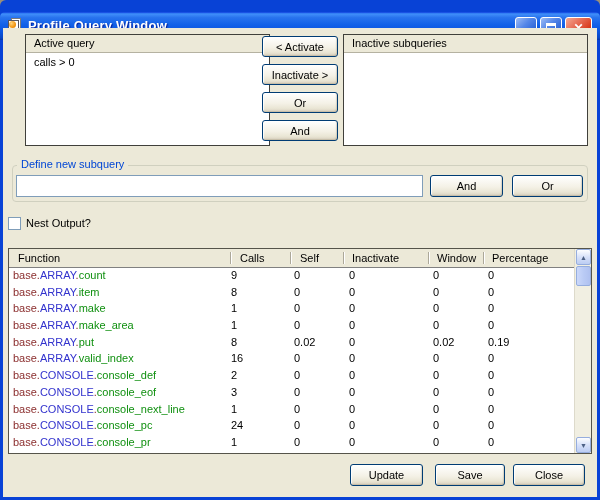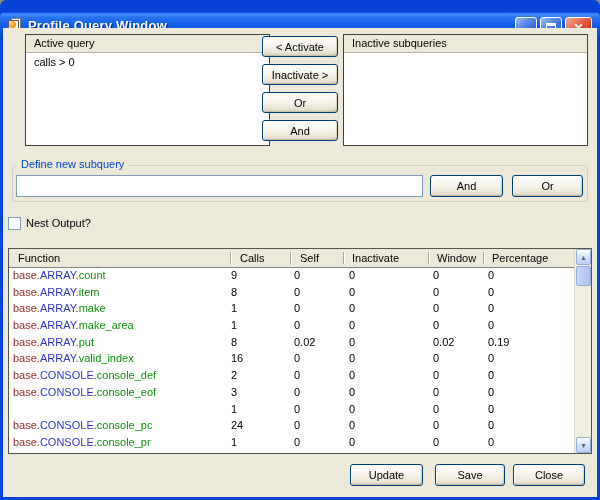--- a/index.html
+++ b/index.html
@@ -219,20 +219,21 @@
           </div>
           <div class="trow">
             <div class="cell fn"><span class="pkg">base.</span><span class="cls">CONSOLE</span><span class="pkg">.</span><span class="mtd">console_eof</span></div>
             <div class="cell v0">3</div>
             <div class="cell v1">0</div>
             <div class="cell v2">0</div>
             <div class="cell v3">0</div>
             <div class="cell v4">0</div>
           </div>
           <div class="trow">
+            <div class="cell fn"><span class="pkg">base.</span><span class="cls">CONSOLE</span><span class="pkg">.</span><span class="mtd">console_next_line</span></div>
             <div class="cell v0">1</div>
             <div class="cell v1">0</div>
             <div class="cell v2">0</div>
             <div class="cell v3">0</div>
             <div class="cell v4">0</div>
           </div>
           <div class="trow">
             <div class="cell fn"><span class="pkg">base.</span><span class="cls">CONSOLE</span><span class="pkg">.</span><span class="mtd">console_pc</span></div>
             <div class="cell v0">24</div>
             <div class="cell v1">0</div>

